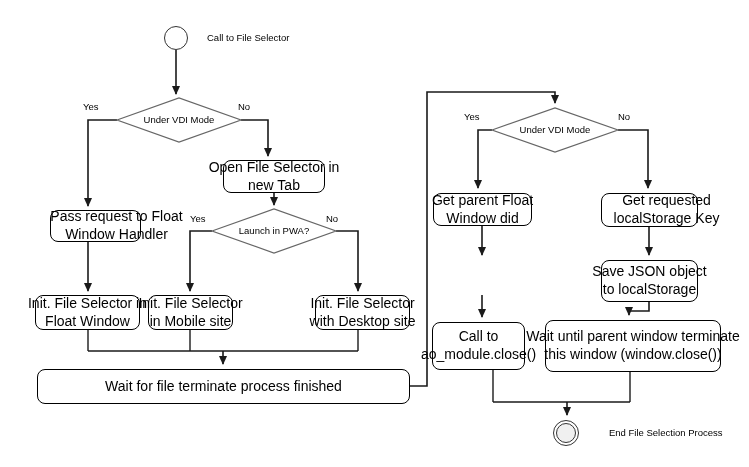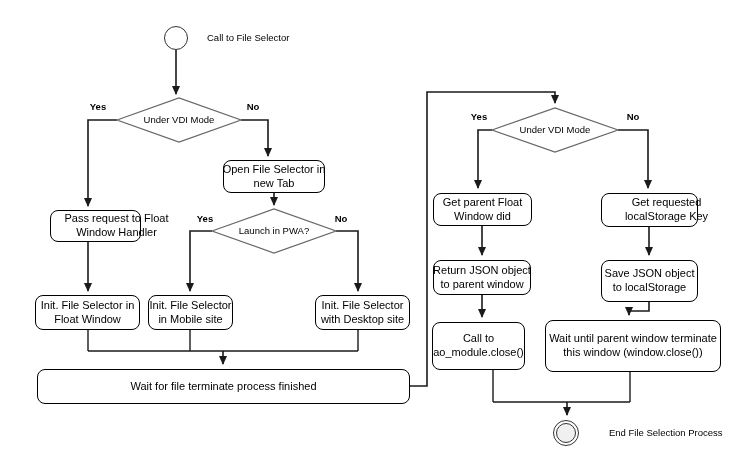--- a/index.html
+++ b/index.html
@@ -6,28 +6,28 @@
   .canvas { position:relative; width:749px; height:467px; background:var(--background,#fff); overflow:hidden; }
   svg.wires { position:absolute; left:0; top:0; width:749px; height:467px; }
   .wire { stroke:var(--connector,#1a1a1a); stroke-width:1.6; fill:none; }
   .wire.thin { stroke-width:1.4; }
   .diamond { stroke:var(--diamond-border,#666); stroke-width:1.2; fill:#ffffff; }
   #arrowhead path { fill:var(--connector,#1a1a1a); }
   .node {
     position:absolute; box-sizing:border-box;
     display:flex; align-items:center; justify-content:center;
     text-align:center; white-space:pre;
-    font-size:11px; line-height:1.26; color:#000;
+    font-size:14px; line-height:1.26; color:#000;
     background:#fff; border:1px solid var(--box-border,#000); border-radius:8px;
     padding:2px;
   }
   .label {
     position:absolute; font-size:9.5px; line-height:12px; color:#000; white-space:pre;
   }
-  .edge-label { width:30px; text-align:center;font-weight:bold; }
+  .edge-label { width:30px; text-align:left; }
   .diamond-label { width:120px; text-align:center; }
   .circle { position:absolute; border-radius:50%; box-sizing:border-box; }
   .start-circle { left:164px; top:26px; width:24px; height:24px; border:1.5px solid #333; background:#fff; }
   .end-outer { left:553px; top:420px; width:26px; height:26px; border:1px solid #333; background:#fff;
                display:flex; align-items:center; justify-content:center; }
   .end-inner { width:18px; height:18px; border:1px solid #333; background:var(--end-fill,#f0f0f0); border-radius:50%; }
 </style>
 </head>
 <body>
 
@@ -96,22 +96,20 @@
 Float Window</div>
   <div class="node" style="left:148px; top:295px; width:85px; height:35px;">Init. File Selector
 in Mobile site</div>
   <div class="node" style="left:315px; top:295px; width:95px; height:35px;">Init. File Selector
 with Desktop site</div>
   <div class="node" style="left:37px; top:369px; width:373px; height:35px;">Wait for file terminate process finished</div>
   <div class="node" style="left:433px; top:193px; width:99px; height:33px;">Get parent Float
 Window did</div>
   <div class="node" style="left:601px; top:193px; width:97px; height:34px;padding-left:36px;">Get requested
 localStorage Key</div>
-  <div class="node" style="left:433px; top:260px; width:98px; height:35px;">Return JSON object
-to parent window</div>
   <div class="node" style="left:601px; top:260px; width:97px; height:42px;">Save JSON object
 to localStorage</div>
   <div class="node" style="left:432px; top:322px; width:93px; height:48px;">Call to
 ao_module.close()</div>
   <div class="node" style="left:545px; top:320px; width:176px; height:52px;">Wait until parent window terminate
 this window (window.close())</div>
 
 </div>
 
 </body></html>

